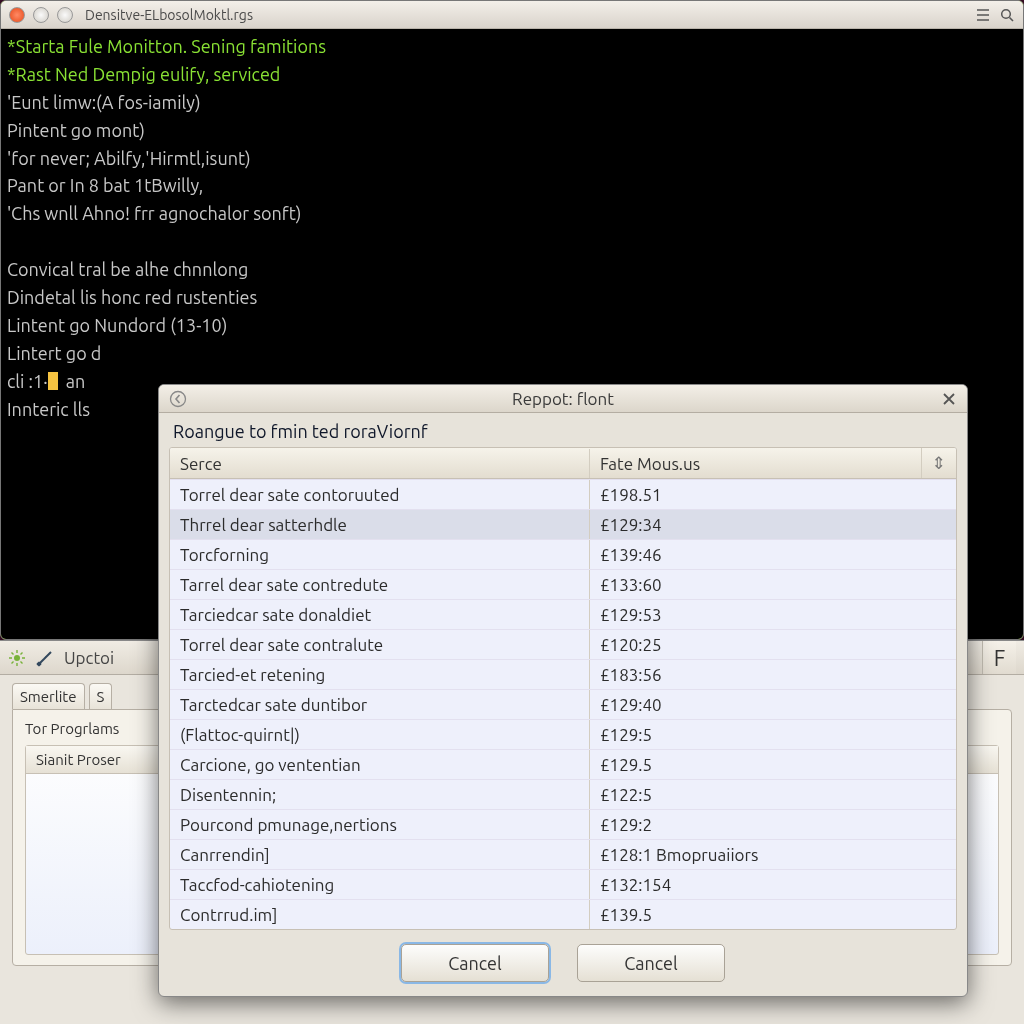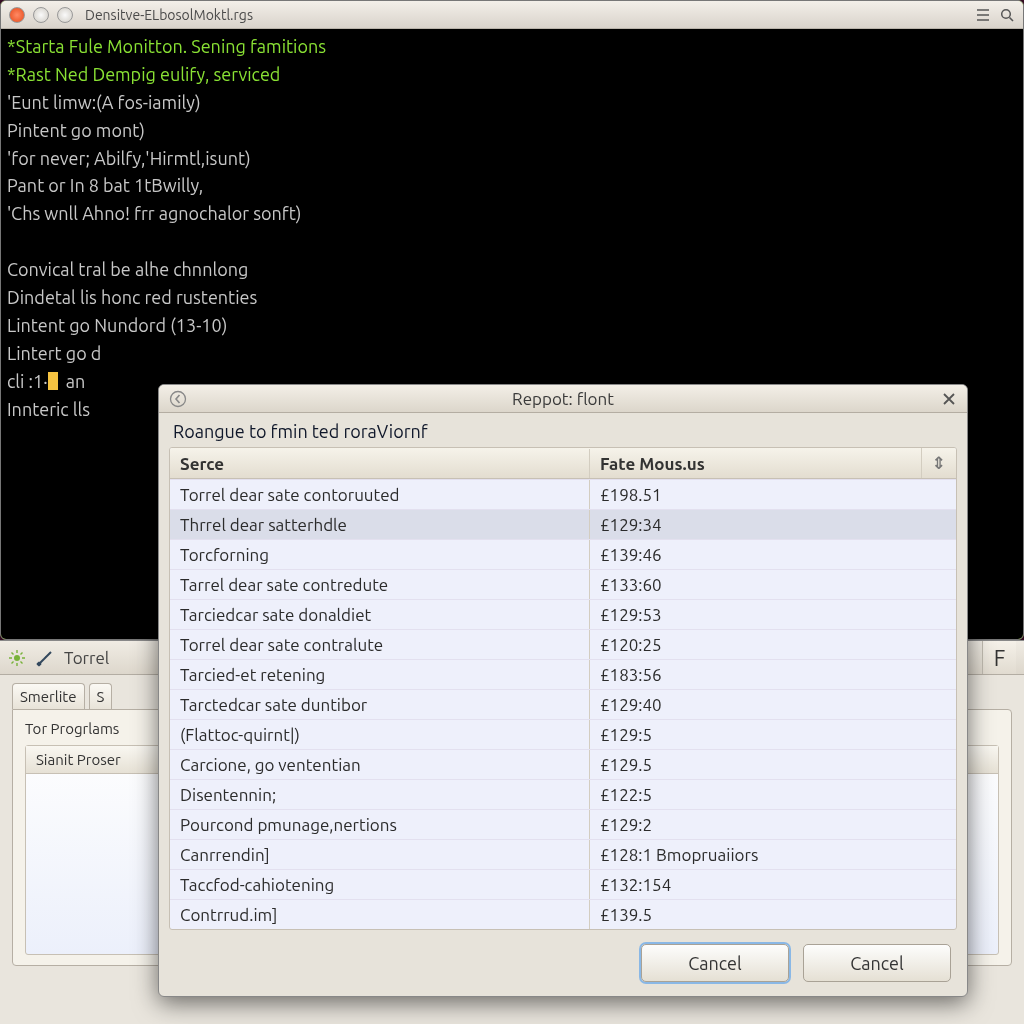--- a/index.html
+++ b/index.html
@@ -99,30 +99,30 @@
   .dlg-table {
     margin: 0 10px; border: 1px solid #c7c0b4; border-radius: 3px;
     background:#eef0fb; overflow:hidden;
   }
   .dlg-head, .dlg-row {
     display:flex; align-items:center;
     font-size: 17px;
   }
   .dlg-head {
     background: linear-gradient(#f6f3ea,#e3ddd0);
-    border-bottom: 1px solid #c7c0b4; color:#333;font-weight:bold;
+    border-bottom: 1px solid #c7c0b4; color:#333;
   }
   .dlg-head .col, .dlg-row .col { padding: 5px 10px; }
   .col-serce { flex: 0 0 420px; border-right: 1px solid #d3cdc0; }
   .col-fate  { flex: 1; }
   .col-sort  { flex: 0 0 34px; border-left: 1px solid #d3cdc0; text-align:center; color:#777; }
   .dlg-row { border-top: 1px solid #e3e0ef; color:#2b2b2b; }
   .dlg-row:nth-child(2){ background:#dadde9; } 
   .dlg-footer {
-    display:flex; justify-content:flex-end; gap: 14px;
+    display:flex; justify-content:center; gap: 28px;
     padding: 14px 16px;
   }
   .btn {
     min-width: 148px; padding: 8px 24px;
     background: linear-gradient(#fdfdfc,#e5e0d4);
     border: 1px solid #a9a296; border-radius: 5px;
     font-size: 18px; color:#333;
   }
   .btn.primary { box-shadow: 0 0 0 2px #8ab8e6; }
 </style>
@@ -172,21 +172,21 @@
           <circle cx="9" cy="9" r="3" fill="#78b23a"></circle>
           <path d="M9 1v3M9 14v3M1 9h3M14 9h3M3.5 3.5l2 2M12.5 12.5l2 2M14.5 3.5l-2 2M3.5 14.5l2-2" stroke="#78b23a" stroke-width="1.4"></path>
         </svg>
     </span>
     <span class="tray-icon">
       <svg viewBox="0 0 18 18">
           <path d="M3 15 L10 8 M8 10 L15 3" stroke="#34495e" stroke-width="2"></path>
           <rect x="1" y="13" width="4" height="4" rx="1" transform="rotate(45 3 15)" fill="#34495e"></rect>
         </svg>
     </span>
-    <span class="title">Torrel</span>
+    <span class="title">Upctoi</span>
     <span class="lower-right-glyph">F</span>
   </div>
 
   <div class="tabs">
     <div class="tab">Smerlite</div>
     <div class="tab">S</div>
   </div>
 
   <div class="panel-body">
     <div class="label">Tor Progrlams</div>

